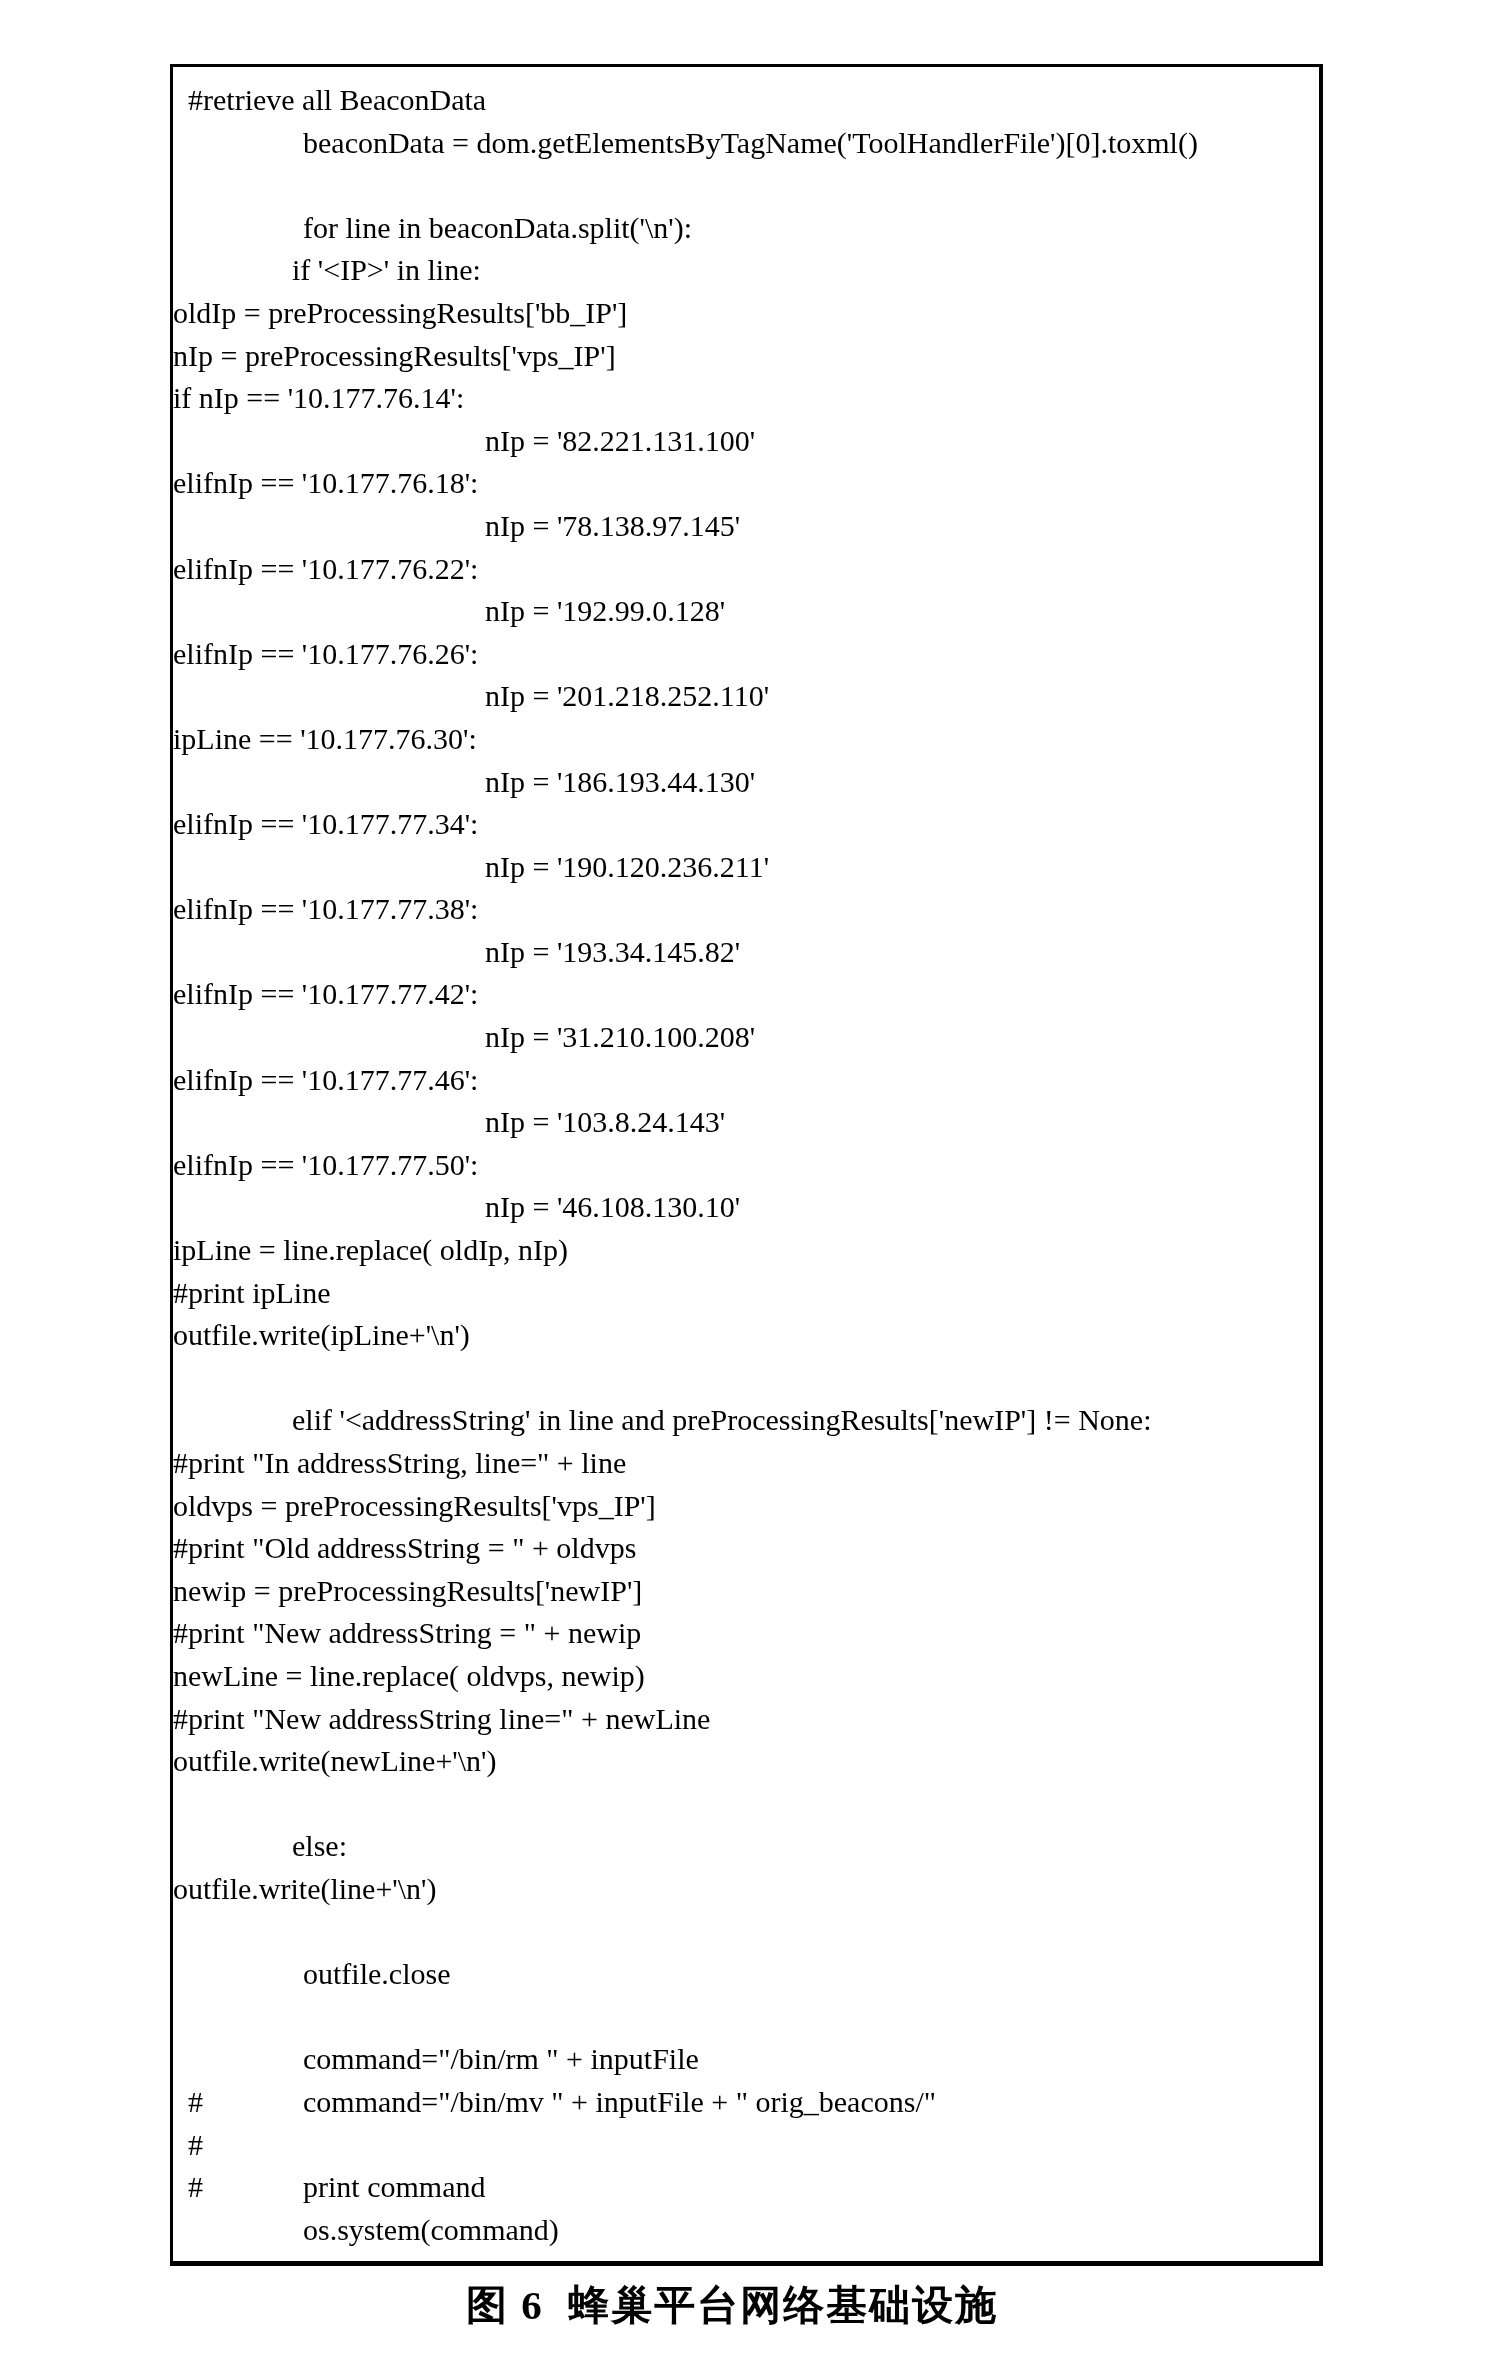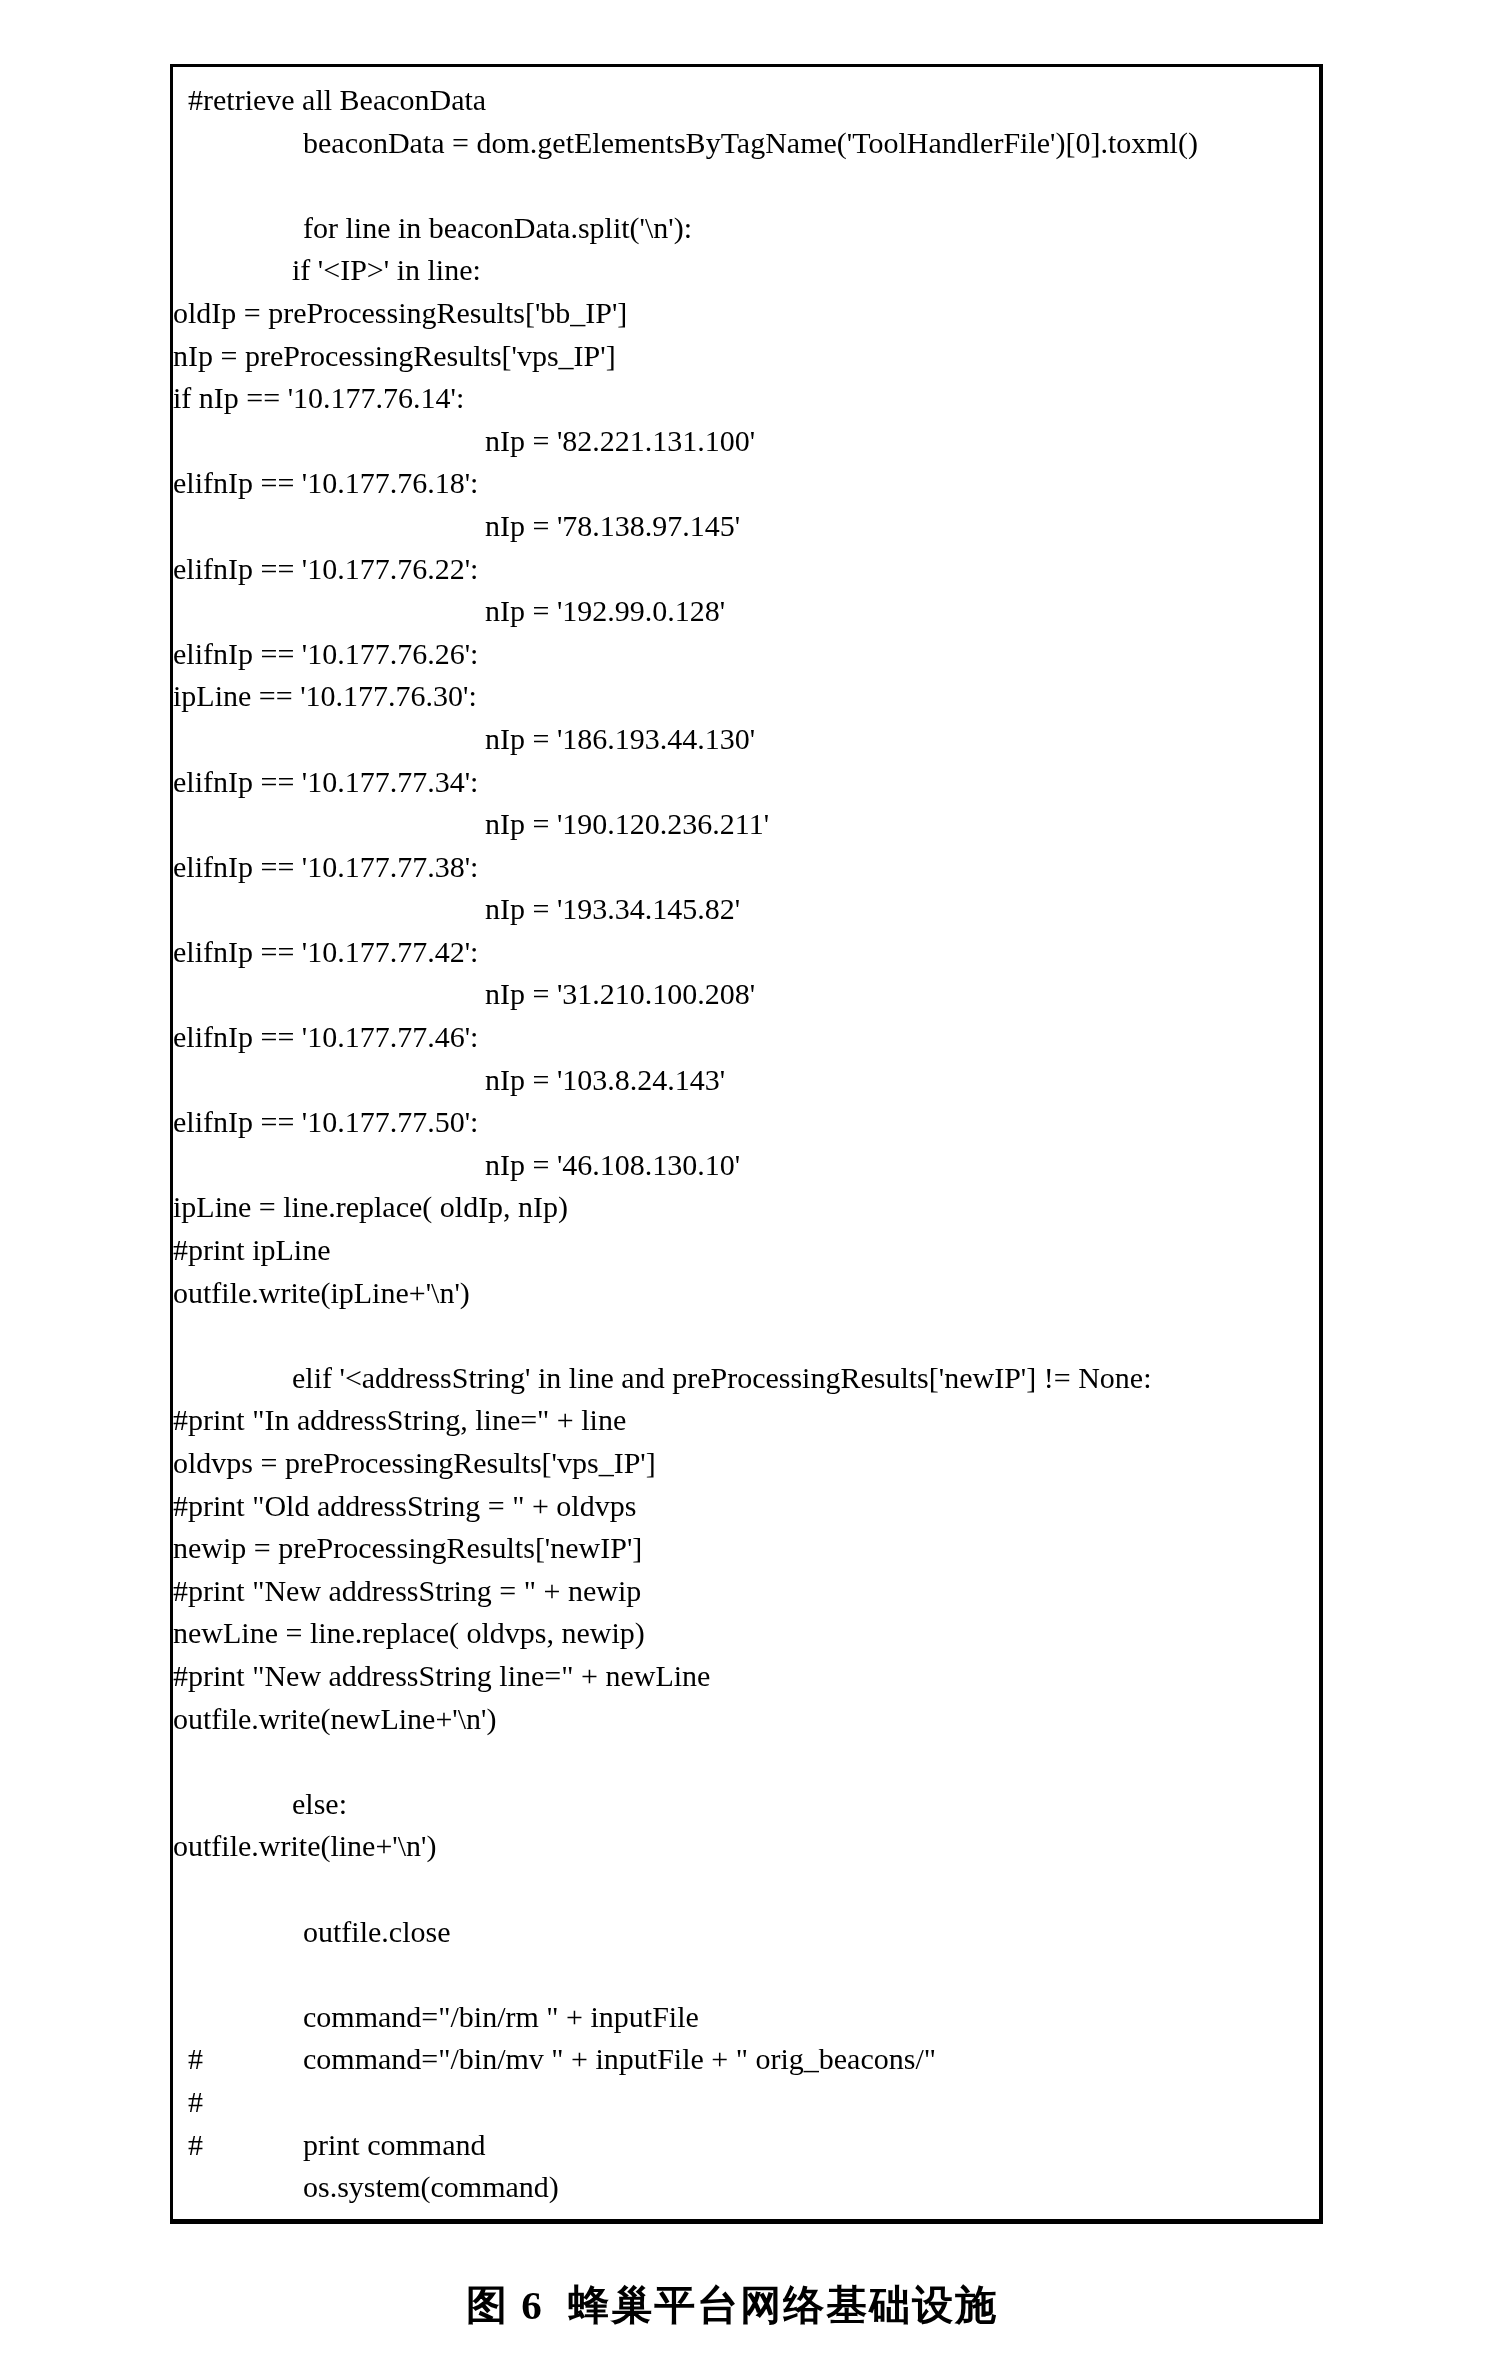--- a/index.html
+++ b/index.html
@@ -66,20 +66,21 @@
         <div class="code-line ind2"><span>if '&lt;IP&gt;' in line:</span></div>
         <div class="code-line ind3"><span>oldIp = preProcessingResults['bb_IP']</span></div>
         <div class="code-line ind3"><span>nIp = preProcessingResults['vps_IP']</span></div>
         <div class="code-line ind3"><span>if nIp == '10.177.76.14':</span></div>
         <div class="code-line ind4"><span>nIp = '82.221.131.100'</span></div>
         <div class="code-line ind3"><span>elifnIp == '10.177.76.18':</span></div>
         <div class="code-line ind4"><span>nIp = '78.138.97.145'</span></div>
         <div class="code-line ind3"><span>elifnIp == '10.177.76.22':</span></div>
         <div class="code-line ind4"><span>nIp = '192.99.0.128'</span></div>
         <div class="code-line ind3"><span>elifnIp == '10.177.76.26':</span></div>
+        <div class="code-line ind4"><span>nIp = '201.218.252.110'</span></div>
         <div class="code-line ind3"><span>ipLine == '10.177.76.30':</span></div>
         <div class="code-line ind4"><span>nIp = '186.193.44.130'</span></div>
         <div class="code-line ind3"><span>elifnIp == '10.177.77.34':</span></div>
         <div class="code-line ind4"><span>nIp = '190.120.236.211'</span></div>
         <div class="code-line ind3"><span>elifnIp == '10.177.77.38':</span></div>
         <div class="code-line ind4"><span>nIp = '193.34.145.82'</span></div>
         <div class="code-line ind3"><span>elifnIp == '10.177.77.42':</span></div>
         <div class="code-line ind4"><span>nIp = '31.210.100.208'</span></div>
         <div class="code-line ind3"><span>elifnIp == '10.177.77.46':</span></div>
         <div class="code-line ind4"><span>nIp = '103.8.24.143'</span></div>

